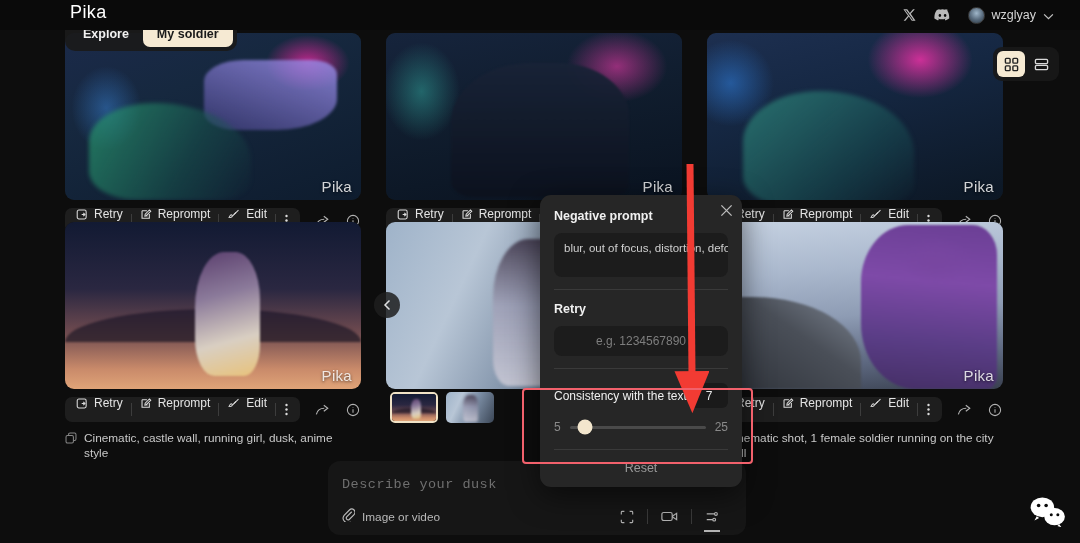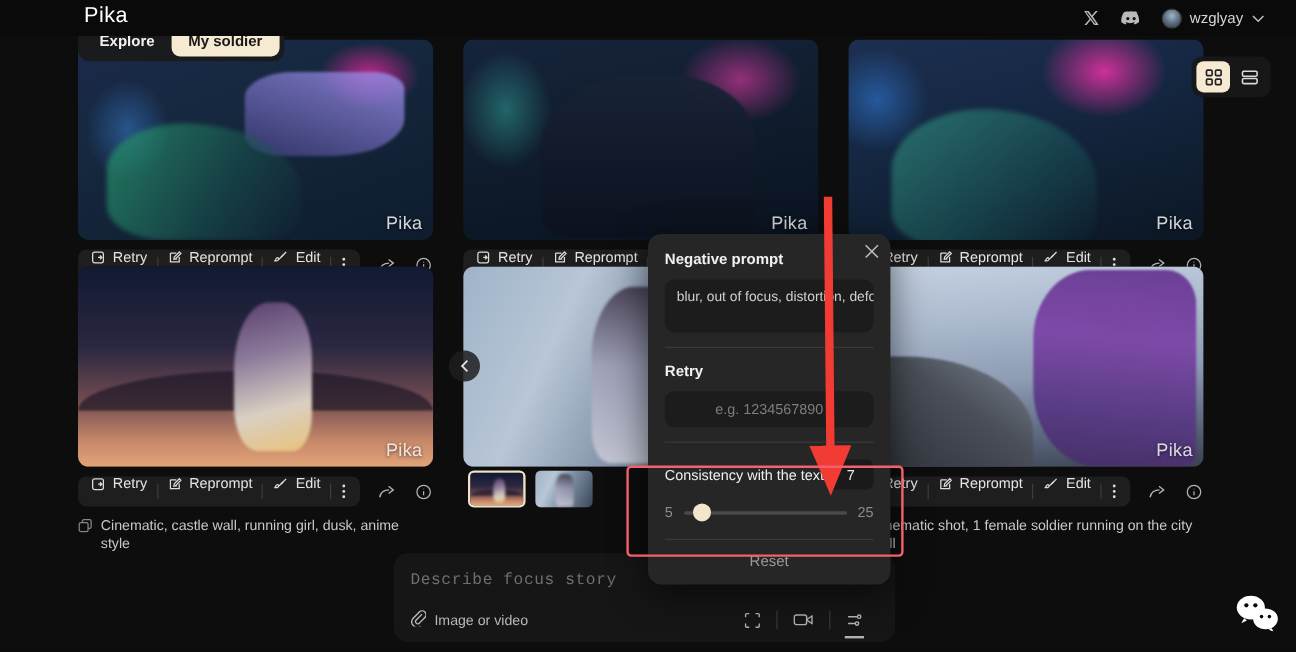--- a/index.html
+++ b/index.html
@@ -722,21 +722,21 @@
       <span class="track">
         <span class="knob" id="slider-knob" style="left: 11%;"></span>
       </span>
       <span class="tmax">25</span>
     </div>
     <div class="divider2"></div>
     <div class="reset">Reset</div>
   </div>
 
   <div class="composer">
-    <div class="cinput">Describe focus story</div>
+    <div class="cinput">Describe your dusk</div>
     <div class="crow">
       <span class="attach">
         <span><svg width="13" height="14" viewBox="0 0 14 15" fill="none" stroke="#bdbdbd" stroke-width="1.2">
               <path d="M10.5 4 5 9.5a2 2 0 0 0 2.8 2.8l5.2-5.2a3.5 3.5 0 0 0-5-5L2.3 7.9a5 5 0 0 0 7 7"></path>
             </svg></span>
         <span>Image or video</span>
       </span>
       <span class="ctools">
         <span class="ctool">
           <svg width="14" height="14" viewBox="0 0 16 16" fill="none" stroke="#cfcfcf" stroke-width="1.3">

